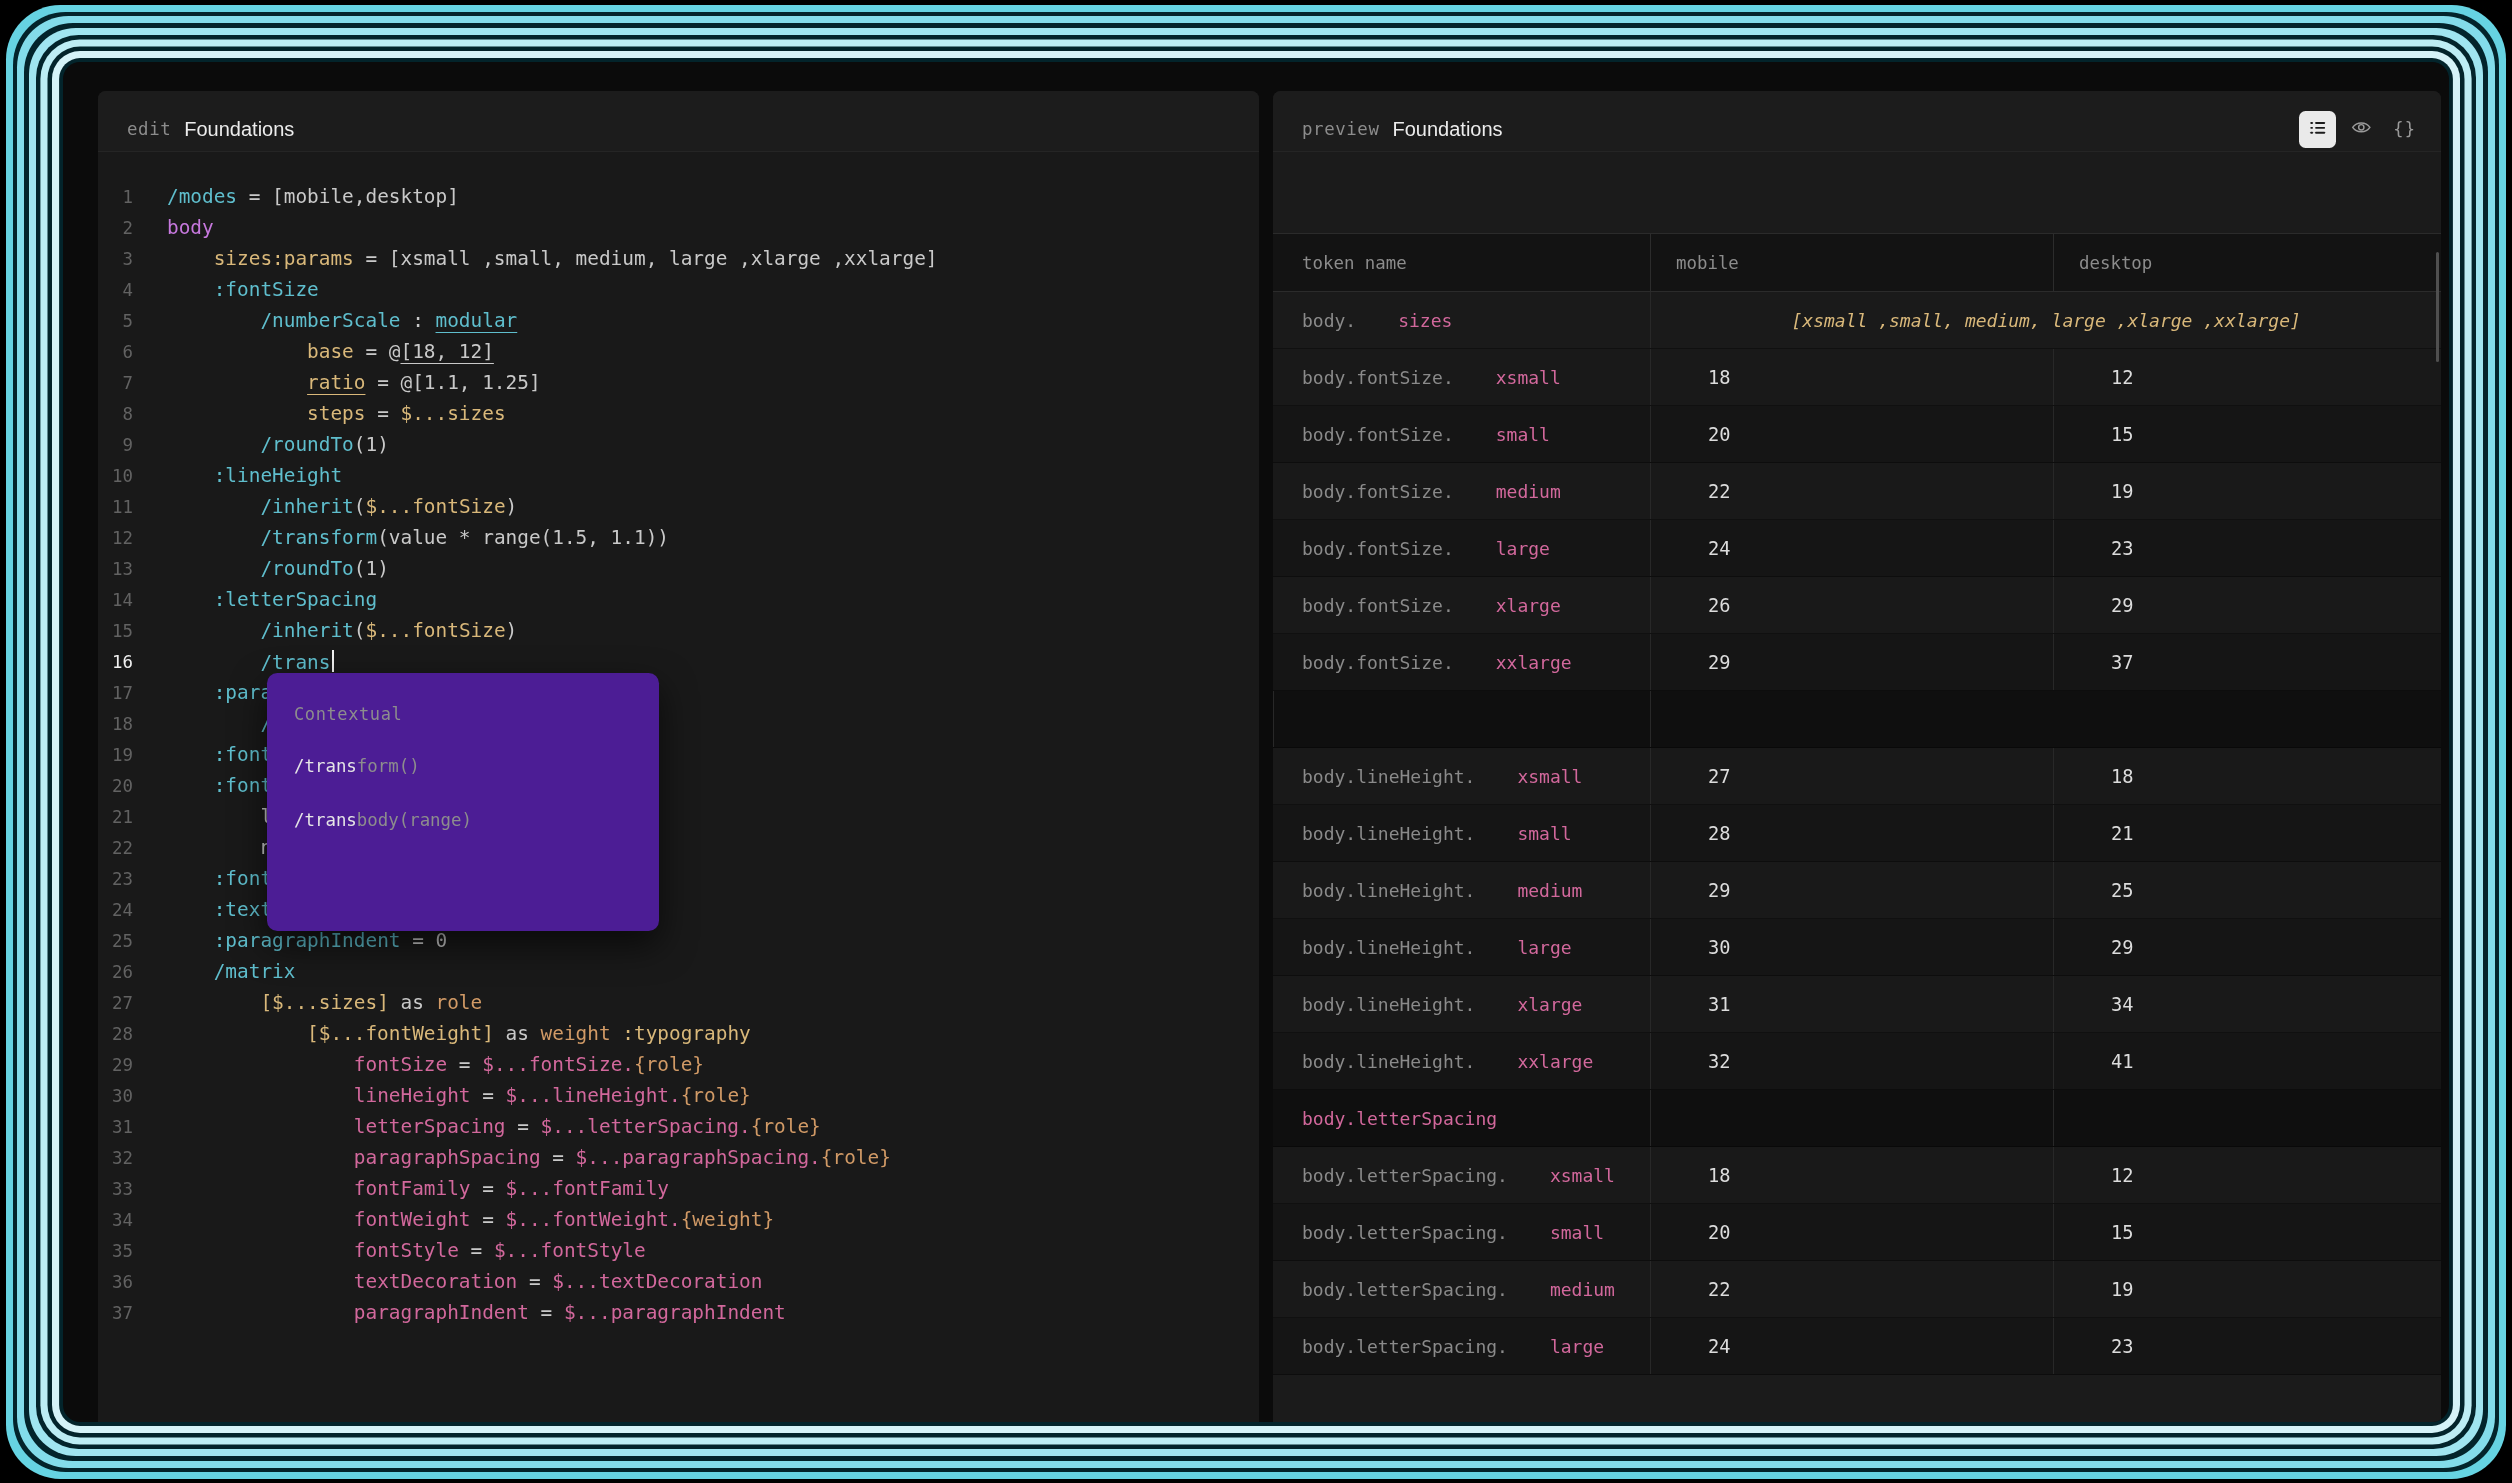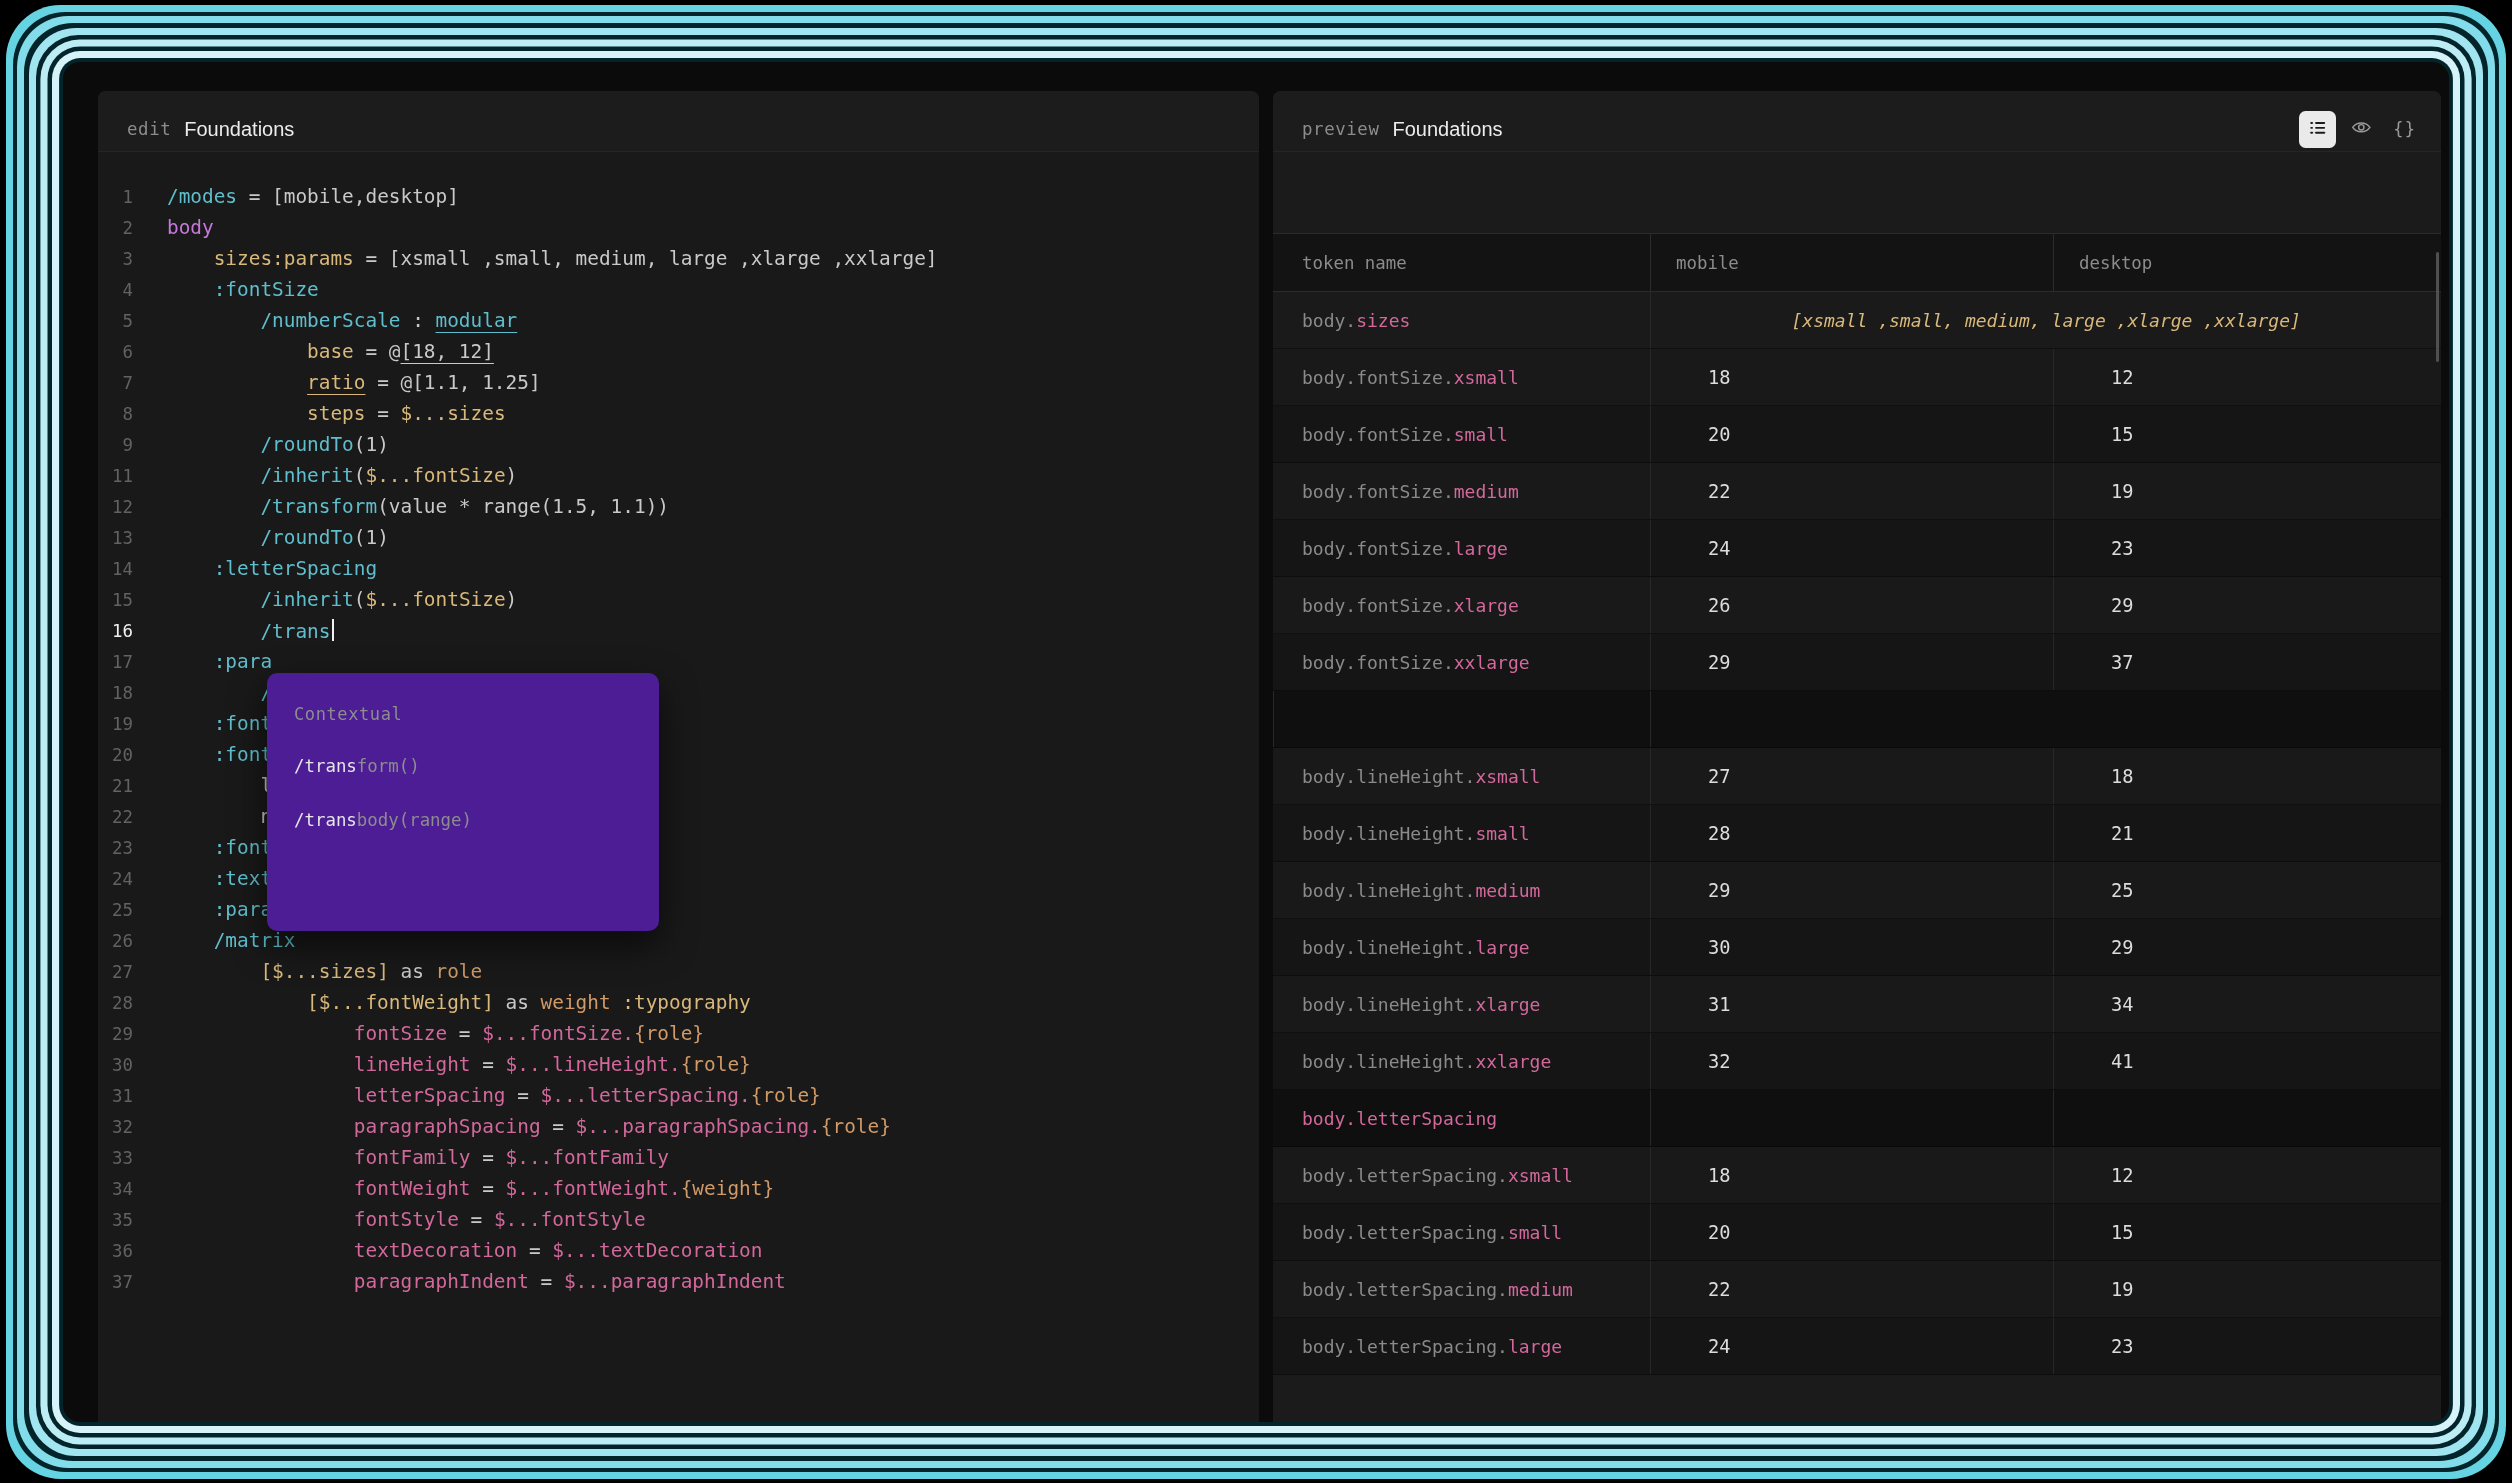--- a/index.html
+++ b/index.html
@@ -82,21 +82,21 @@
   .th.cx{padding-left:25px;border-left:0.6px solid #2c2c2c;}
   .table-body{flex:1;overflow:hidden;}
   .t-row{height:57px;border-bottom:0.6px solid rgba(0,0,0,.35);}
   .t-row.a{background:#191919;}
   .t-row.b{background:#151515;}
   .t-row.section{background:#0f0f0f;}
   .t-row.value-span{background:#1a1a1a;}
   .td{display:flex;align-items:center;padding-left:29px;font:18px "DejaVu Sans Mono",monospace;min-width:0;}
   .td.cx{padding-left:57px;border-left:0.6px solid #282828;color:#dcdcdc;font-size:18.7px;}
   .tok-prefix{color:#8a8a8a;}
-  .tok-leaf{color:#d2689c;}
+  .tok-leaf{color:#d2689c;margin-left:42px;}
   .section-name{color:#d2689c;}
   .value-cell{
     grid-column:2/4;display:flex;align-items:center;justify-content:center;
     border-left:0.6px solid #282828;color:#d9b87a;font:italic 18px "DejaVu Sans Mono",monospace;
   }
   .scroll-thumb{position:absolute;right:1.9px;top:161px;width:3.9px;height:110px;background:#4f4f4f;border-radius:1.9px;z-index:6;}
 </style>
 </head>
 <body>
 
@@ -111,20 +111,21 @@
       <div>
           <div class="code-line"><span class="line-num">1</span><span class="line-code" style="padding-left: 0ch;"><span class="tk-cyan">/modes</span><span class="tk-plain"> = [mobile,desktop]</span></span></div>
           <div class="code-line"><span class="line-num">2</span><span class="line-code" style="padding-left: 0ch;"><span class="tk-purple">body</span></span></div>
           <div class="code-line"><span class="line-num">3</span><span class="line-code" style="padding-left: 4ch;"><span class="tk-yellow">sizes:params</span><span class="tk-plain"> = [xsmall ,small, medium, large ,xlarge ,xxlarge]</span></span></div>
           <div class="code-line"><span class="line-num">4</span><span class="line-code" style="padding-left: 4ch;"><span class="tk-cyan">:fontSize</span></span></div>
           <div class="code-line"><span class="line-num">5</span><span class="line-code" style="padding-left: 8ch;"><span class="tk-cyan">/numberScale</span><span class="tk-plain"> : </span><span class="tk-cyan-u">modular</span></span></div>
           <div class="code-line"><span class="line-num">6</span><span class="line-code" style="padding-left: 12ch;"><span class="tk-yellow">base</span><span class="tk-plain"> = @</span><span class="tk-plain-u">[18, 12]</span></span></div>
           <div class="code-line"><span class="line-num">7</span><span class="line-code" style="padding-left: 12ch;"><span class="tk-yellow-u">ratio</span><span class="tk-plain"> = @[1.1, 1.25]</span></span></div>
           <div class="code-line"><span class="line-num">8</span><span class="line-code" style="padding-left: 12ch;"><span class="tk-yellow">steps</span><span class="tk-plain"> = </span><span class="tk-yellow">$...sizes</span></span></div>
           <div class="code-line"><span class="line-num">9</span><span class="line-code" style="padding-left: 8ch;"><span class="tk-cyan">/roundTo</span><span class="tk-plain">(1)</span></span></div>
+          <div class="code-line"><span class="line-num">10</span><span class="line-code" style="padding-left: 4ch;"><span class="tk-cyan">:lineHeight</span></span></div>
           <div class="code-line"><span class="line-num">11</span><span class="line-code" style="padding-left: 8ch;"><span class="tk-cyan">/inherit</span><span class="tk-plain">(</span><span class="tk-yellow">$...fontSize</span><span class="tk-plain">)</span></span></div>
           <div class="code-line"><span class="line-num">12</span><span class="line-code" style="padding-left: 8ch;"><span class="tk-cyan">/transform</span><span class="tk-plain">(value * range(1.5, 1.1))</span></span></div>
           <div class="code-line"><span class="line-num">13</span><span class="line-code" style="padding-left: 8ch;"><span class="tk-cyan">/roundTo</span><span class="tk-plain">(1)</span></span></div>
           <div class="code-line"><span class="line-num">14</span><span class="line-code" style="padding-left: 4ch;"><span class="tk-cyan">:letterSpacing</span></span></div>
           <div class="code-line"><span class="line-num">15</span><span class="line-code" style="padding-left: 8ch;"><span class="tk-cyan">/inherit</span><span class="tk-plain">(</span><span class="tk-yellow">$...fontSize</span><span class="tk-plain">)</span></span></div>
           <div class="code-line"><span class="line-num active">16</span><span class="line-code" style="padding-left: 8ch;"><span class="tk-cyan">/trans</span><span class="caret"></span></span></div>
           <div class="code-line"><span class="line-num">17</span><span class="line-code" style="padding-left: 4ch;"><span class="tk-cyan">:para</span></span></div>
           <div class="code-line"><span class="line-num">18</span><span class="line-code" style="padding-left: 8ch;"><span class="tk-cyan">/</span></span></div>
           <div class="code-line"><span class="line-num">19</span><span class="line-code" style="padding-left: 4ch;"><span class="tk-cyan">:font</span></span></div>
           <div class="code-line"><span class="line-num">20</span><span class="line-code" style="padding-left: 4ch;"><span class="tk-cyan">:font</span></span></div>

